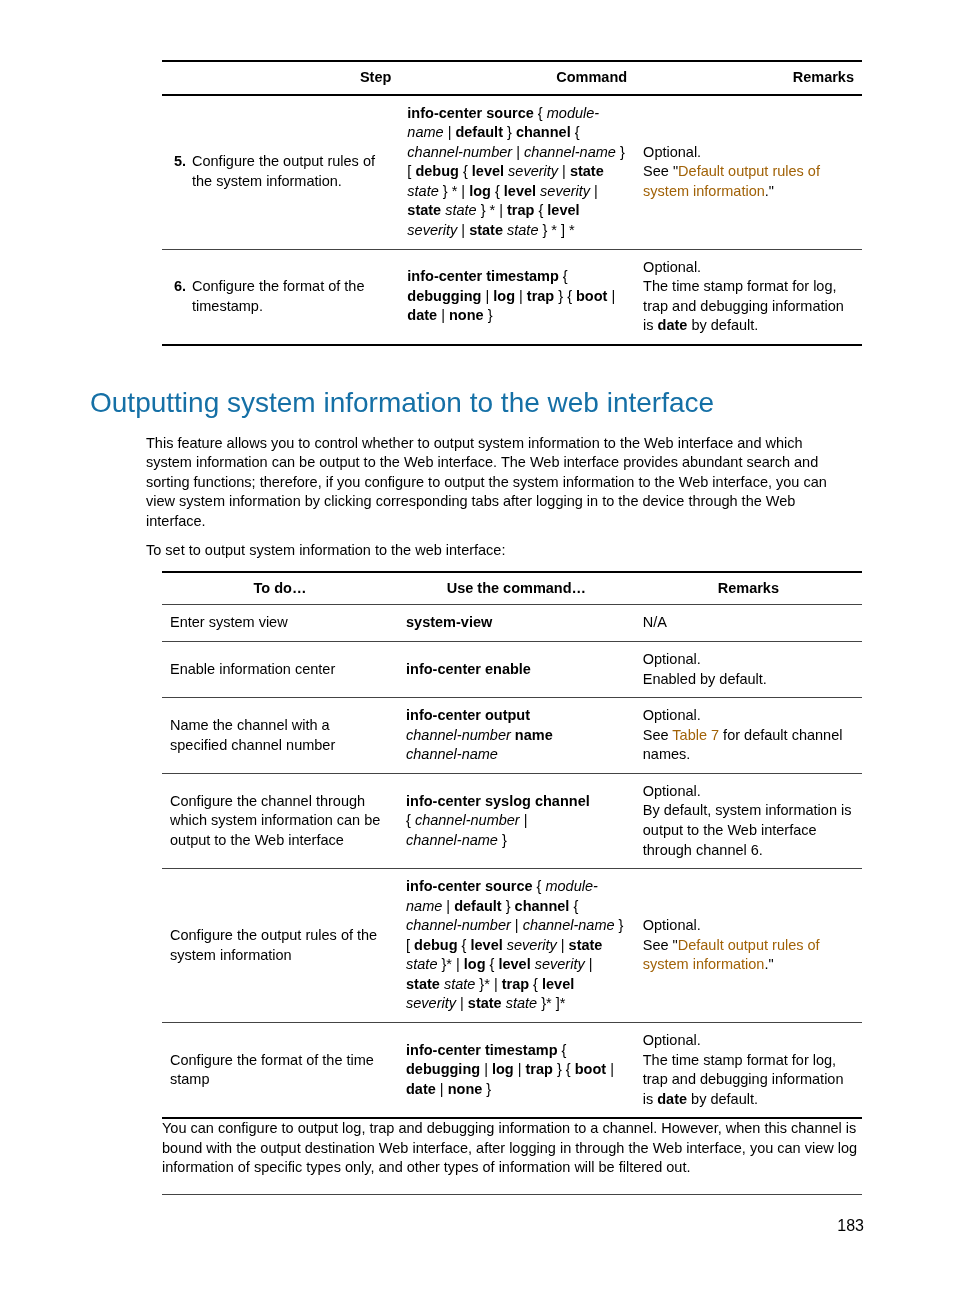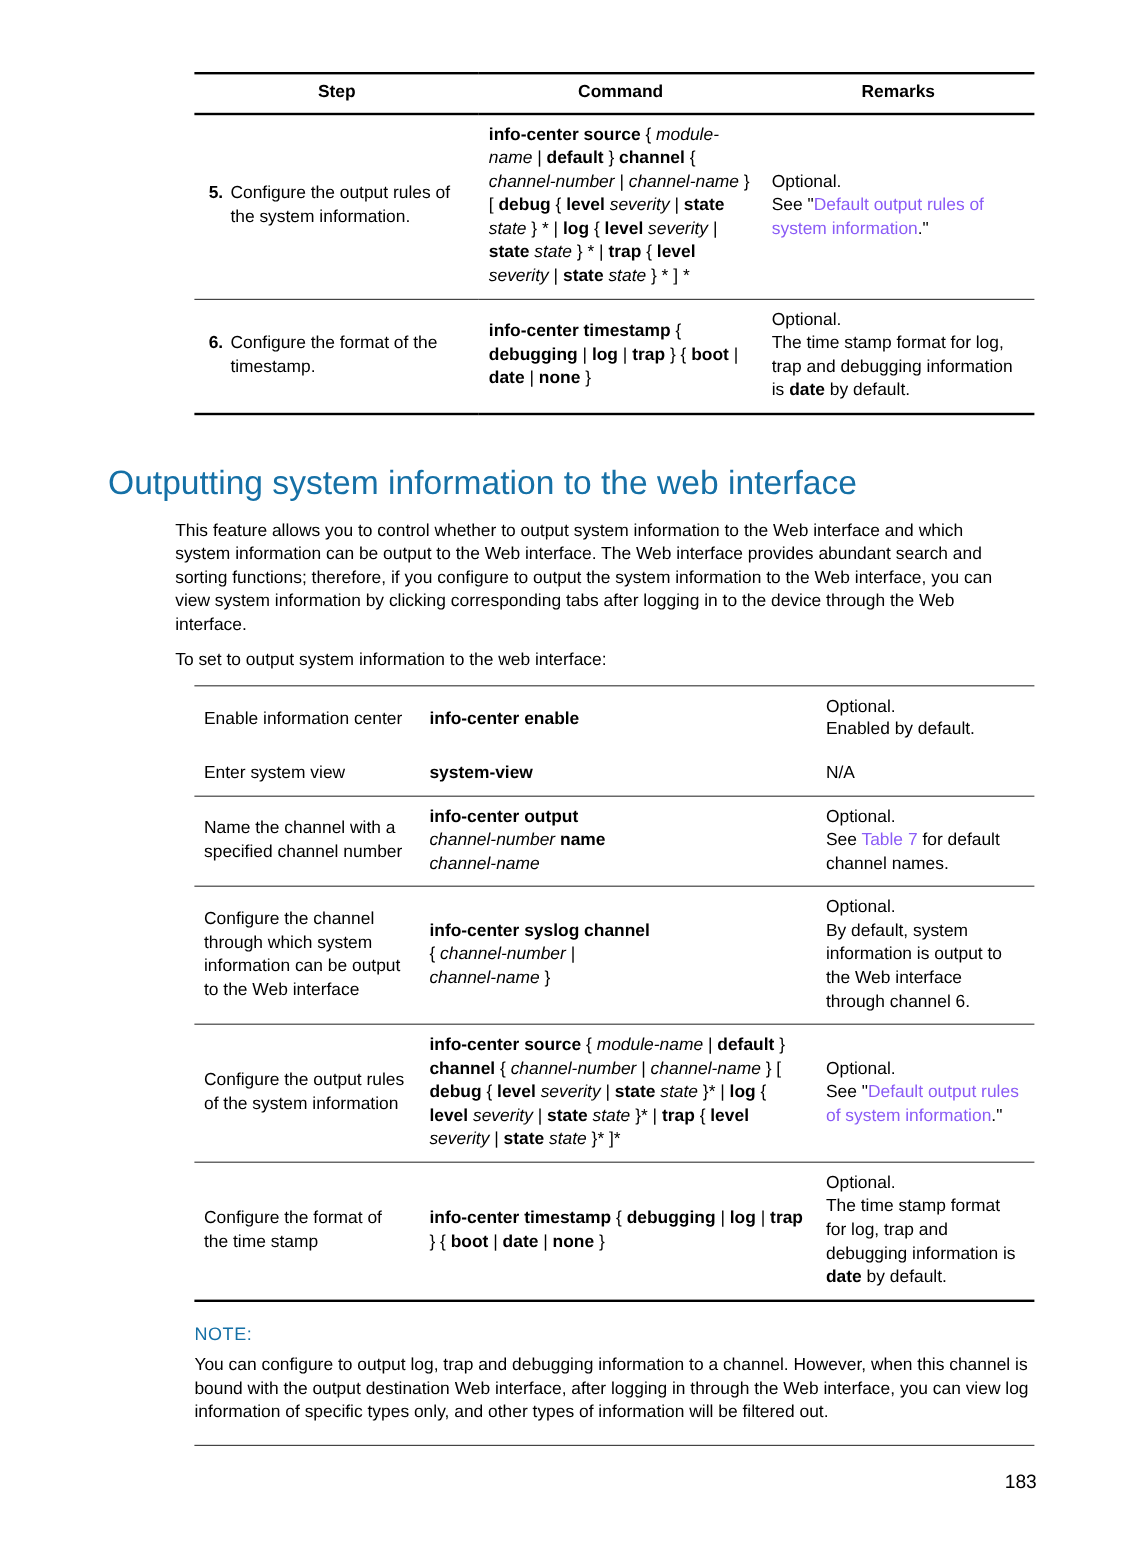--- a/index.html
+++ b/index.html
@@ -14,21 +14,21 @@
     font-weight: 300;
     line-height: 1.35;
   }
   .page { }
   table {
     border-collapse: collapse;
     width: 700px;
     margin-left: 72px;
   }
   th {
-    text-align: center;
+    text-align: right;
     font-weight: bold;
     padding: 6px 8px 6px 8px;
     vertical-align: top;
   }
   td {
     padding: 8px 8px 8px 8px;
     vertical-align: middle;
     border-top: 1px solid #444;
   }
   .thick-bottom { border-bottom: 2.5px solid #000; }
@@ -46,21 +46,21 @@
     font-size: 28px;
     color: #1570a6;
     margin: 38px 0 12px 0;
   }
   .para {
     margin-left: 56px;
     width: 700px;
     margin-top: 4px;
     margin-bottom: 10px;
   }
-  .link { color: #8b5cf6; }
+  .link { color: #a16207; }
   .note-label {
     font-family: Futura, "Century Gothic", Arial, sans-serif;
     color: #1570a6;
     font-size: 15px;
     margin-left: 72px;
     margin-top: 18px;
     margin-bottom: 6px;
     letter-spacing: 0.5px;
   }
   .note-body {
@@ -116,32 +116,37 @@
 </tbody>
     </table>
 
 <h1>Outputting system information to the web interface</h1>
 
 <div class="para">This feature allows you to control whether to output system information to the Web interface and which system information can be output to the Web interface. The Web interface provides abundant search and sorting functions; therefore, if you configure to output the system information to the Web interface, you can view system information by clicking corresponding tabs after logging in to the device through the Web interface.</div>
 <div class="para">To set to output system information to the web interface:</div>
 
 <table>
   <tbody>
+        <tr class="header-row center-head">
+    <th class="col-step">To do…</th>
+    <th class="col-cmd">Use the command…</th>
+    <th class="col-rem">Remarks</th>
+  </tr>
+  <tr>
+    <td style="border-top:none">Enter system view</td>
+    <td style="border-top:none"><span class="b">system-view</span></td>
+    <td style="border-top:none">N/A</td>
+  </tr>
   <tr>
     <td>Enable information center</td>
     <td><span class="b">info-center enable</span></td>
     <td>
       <div>Optional.</div>
       <div>Enabled by default.</div>
     </td>
-  </tr>
-  <tr>
-    <td style="border-top:none">Enter system view</td>
-    <td style="border-top:none"><span class="b">system-view</span></td>
-    <td style="border-top:none">N/A</td>
   </tr>
   <tr>
     <td>Name the channel with a specified channel number</td>
     <td>
       <div><span class="b">info-center output</span></div>
       <div><span class="i">channel-number</span><span class="b"> name</span></div>
       <div><span class="i"> channel-name</span></div>
     </td>
     <td>
       <div>Optional.</div>
@@ -176,18 +181,17 @@
       <span class="b">info-center timestamp</span><span> { </span><span class="b">debugging</span><span> | </span><span class="b">log</span><span> | </span><span class="b">trap</span><span> } { </span><span class="b">boot</span><span> | </span><span class="b">date</span><span> | </span><span class="b">none</span><span> }</span>
     </td>
     <td class="thick-bottom">
       <div>Optional.</div>
       <div><span>The time stamp format for log, trap and debugging information is </span><span class="b">date</span><span> by default.</span></div>
     </td>
   </tr>
 </tbody>
     </table>
 
-<div class="note-label">NOTE:</div>
 <div class="note-body">You can configure to output log, trap and debugging information to a channel. However, when this channel is bound with the output destination Web interface, after logging in through the Web interface, you can view log information of specific types only, and other types of information will be filtered out.</div>
 
 <div class="page-number">183</div>
 
 </div>
 
 </body></html>

